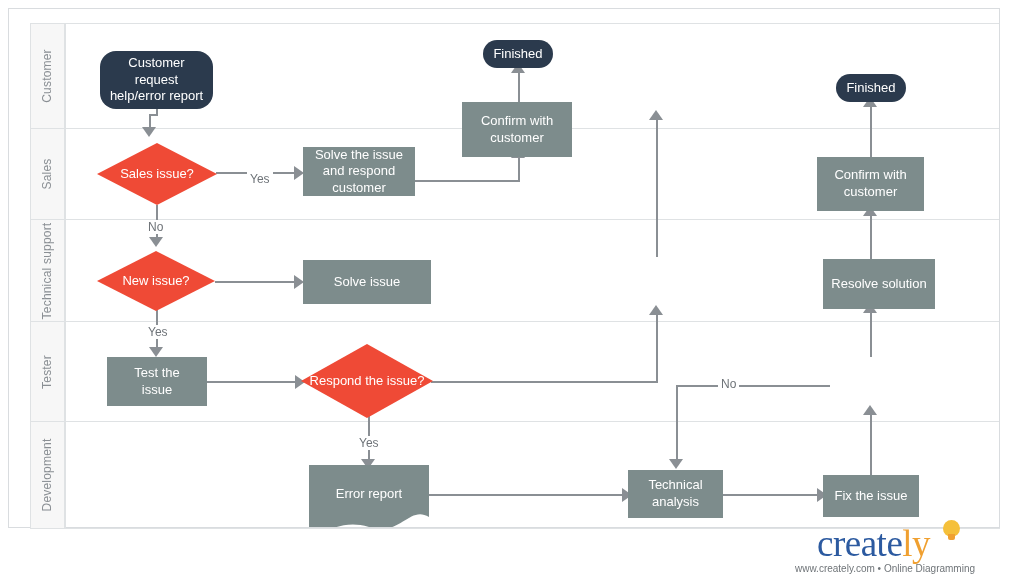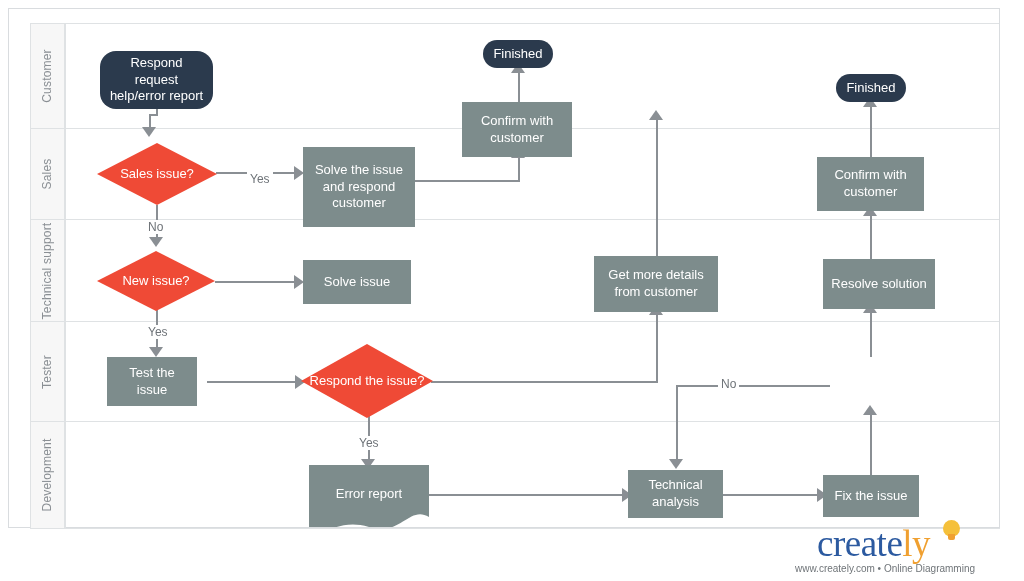--- a/index.html
+++ b/index.html
@@ -149,67 +149,64 @@
     <div class="ln lnv" style="left:861px;top:300px;height:48px;"></div>
     <div class="arrow arr-up" style="left:854px;top:294px;"></div>
 
     <div class="ln lnv" style="left:861px;top:202px;height:50px;"></div>
     <div class="arrow arr-up" style="left:854px;top:197px;"></div>
 
     <div class="ln lnv" style="left:861px;top:92px;height:57px;"></div>
     <div class="arrow arr-up" style="left:854px;top:88px;"></div>
 
     <div class="node term" style="left:91px;top:42px;width:113px;height:58px;padding:0 8px;">
-      <span>Respond request help/error report</span>
+      <span>Customer request help/error report</span>
     </div>
 
     <div class="node term" style="left:474px;top:31px;width:70px;height:28px;">
       <span>Finished</span>
     </div>
 
 
     <div class="node term" style="left:827px;top:65px;width:70px;height:28px;">
       <span>Finished</span>
     </div>
 
     <div class="node proc" style="left:453px;top:93px;width:110px;height:55px;padding:0 6px;">
       <span>Confirm with customer</span>
     </div>
 
     <div class="node diamond" style="left:88px;top:134px;width:120px;height:62px;">
       <div class="dshape"></div>
       <div class="dlabel">Sales issue?</div>
     </div>
 
-    <div class="node proc" style="left:294px;top:138px;width:112px;height:80px;padding:0 6px;">
+    <div class="node proc" style="left:294px;top:138px;width:112px;height:49px;padding:0 6px;">
       <span>Solve the issue and respond customer</span>
     </div>
 
     <div class="node proc" style="left:808px;top:148px;width:107px;height:54px;padding:0 6px;">
       <span>Confirm with customer</span>
     </div>
 
     <div class="node diamond" style="left:88px;top:242px;width:118px;height:60px;">
       <div class="dshape"></div>
       <div class="dlabel">New issue?</div>
     </div>
 
-    <div class="node proc" style="left:294px;top:251px;width:108px;height:44px;">
+    <div class="node proc" style="left:294px;top:251px;width:128px;height:44px;">
       <span>Solve issue</span>
     </div>
 
-    <div class="node proc" style="left:585px;top:247px;width:124px;height:56px;padding:0 6px;">
-      <span>Get more details from customer</span>
-    </div>
 
     <div class="node proc" style="left:814px;top:250px;width:112px;height:50px;padding:0 6px;">
       <span>Resolve solution</span>
     </div>
 
-    <div class="node proc" style="left:98px;top:348px;width:90px;height:49px;padding:0 20px;">
+    <div class="node proc" style="left:98px;top:348px;width:100px;height:49px;padding:0 20px;">
       <span>Test the issue</span>
     </div>
 
     <div class="node diamond" style="left:292px;top:335px;width:132px;height:74px;">
       <div class="dshape"></div>
       <div class="dlabel">Respond the issue?</div>
     </div>
 
 
     <div class="doc" style="left:300px;top:456px;width:120px;height:62px;">

